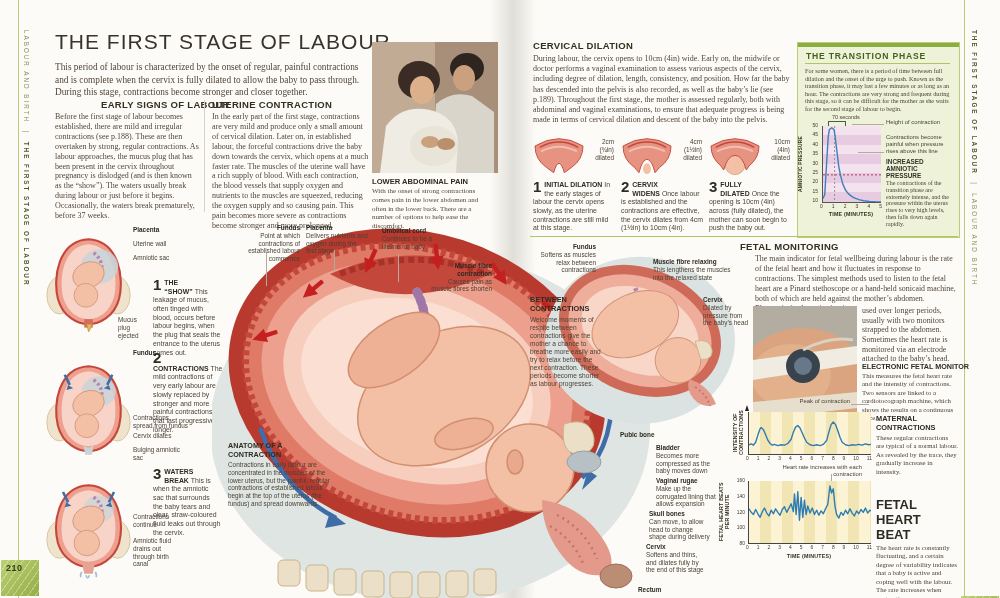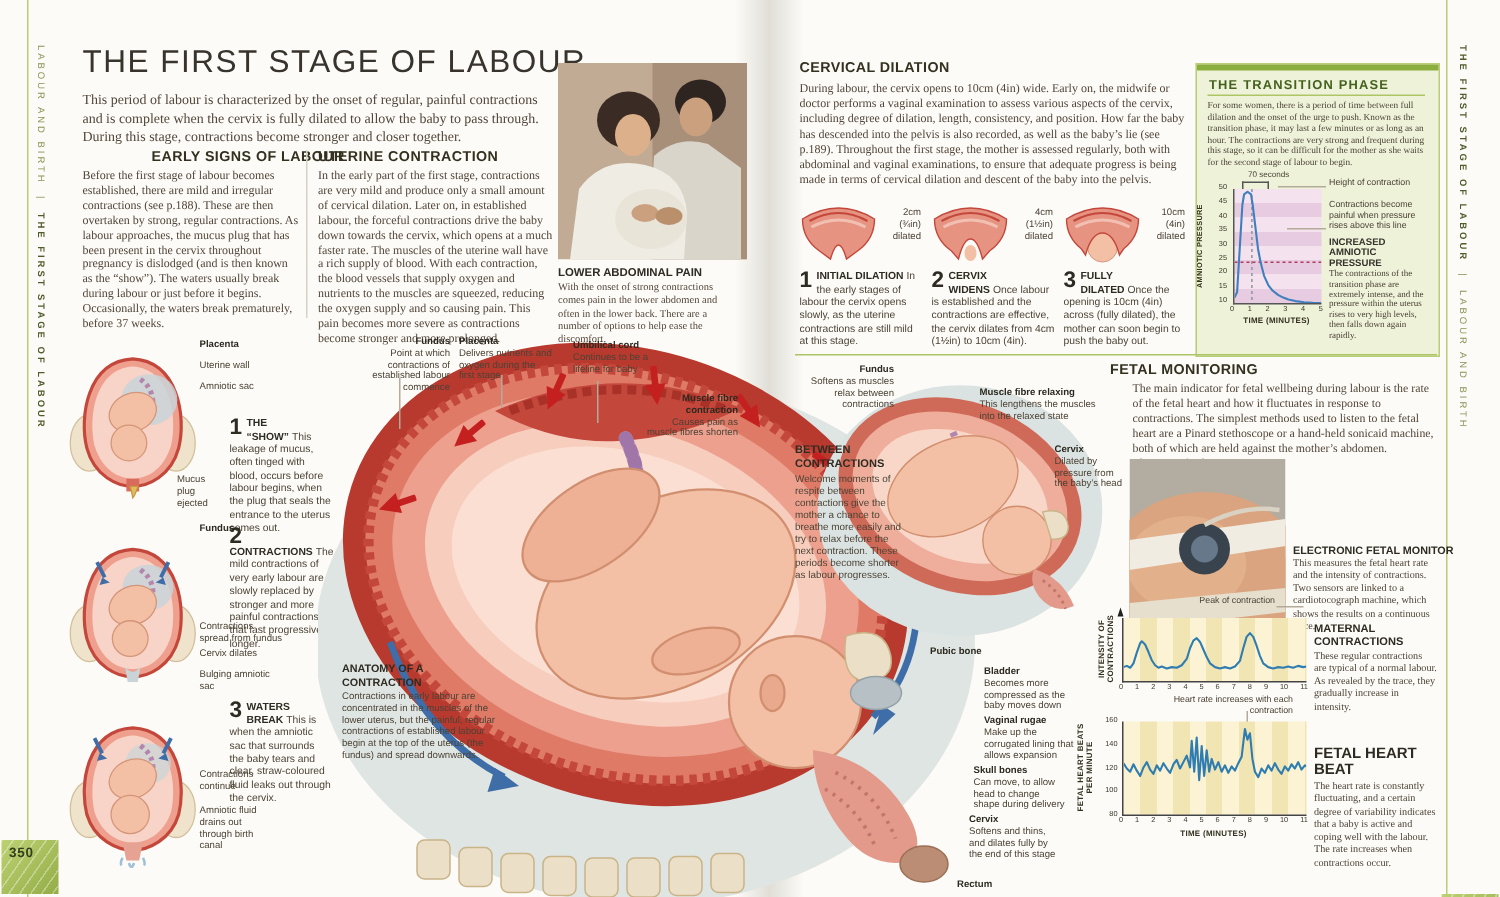--- a/index.html
+++ b/index.html
@@ -59,21 +59,21 @@
   <div class="abs" style="left:964px;top:0;width:1px;height:598px;background:#b9cc77;"></div>
 
   <div class="abs vtext" style="left:23px;top:30px;">
     <span>LABOUR AND BIRTH</span>&nbsp;&nbsp;<span>|</span>&nbsp;&nbsp;<b>THE FIRST STAGE OF LABOUR</b>
   </div>
   <div class="abs vtext" style="left:971px;top:30px;">
     <b>THE FIRST STAGE OF LABOUR</b>&nbsp;&nbsp;<span>|</span>&nbsp;&nbsp;<span>LABOUR AND BIRTH</span>
   </div>
 
   <div class="abs pagebox" style="left:1px;top:560px;">
-    <span>350</span>
+    <span>210</span>
   </div>
   <div class="abs pagebox" style="left:961px;top:560px;">
     
   </div>
 
   <div class="abs gutter" style="left:490px;top:0;width:46px;height:598px;"></div>
 
   <div class="abs h1" style="left:55px;top:30px;">THE FIRST STAGE OF LABOUR</div>
   <div class="abs ser" style="left:55px;top:61px;width:307px;font-size:9.3px;line-height:1.35;">This period of labour is characterized by the onset of regular, painful contractions and is complete when the cervix is fully dilated to allow the baby to pass through. During this stage, contractions become stronger and closer together.</div>
 
@@ -395,20 +395,21 @@
   <div class="abs lead" style="left:852px;top:124px;width:32px;height:1px;"></div>
   <div class="abs note" style="left:886px;top:134px;width:68px;">Contractions become painful when pressure rises above this line</div>
   <div class="abs lead" style="left:858px;top:152px;width:26px;height:1px;"></div>
   <div class="abs" style="left:886px;top:158px;width:68px;font-weight:bold;font-size:6.4px;line-height:1.12;color:#35332b;">INCREASED AMNIOTIC PRESSURE</div>
   <div class="abs ser" style="left:886px;top:180px;width:70px;font-size:6px;line-height:1.14;color:#4c4336;">The contractions of the transition phase are extremely intense, and the pressure within the uterus rises to very high levels, then falls down again rapidly.</div>
 
   <div class="abs grule" style="left:530px;top:236px;width:428px;"></div>
 
   <div class="abs sechead" style="left:740px;top:241px;">FETAL MONITORING</div>
   <div class="abs ser" style="left:755px;top:254px;width:203px;font-size:7.9px;line-height:1.26;">The main indicator for fetal wellbeing during labour is the rate of the fetal heart and how it fluctuates in response to contractions. The simplest methods used to listen to the fetal heart are a Pinard stethoscope or a hand-held sonicaid machine, both of which are held against the mother’s abdomen. Electronic fetal monitoring is</div>
+  <div class="abs ser" style="left:862px;top:306px;width:96px;font-size:7.9px;line-height:1.22;">used over longer periods, usually with two monitors strapped to the abdomen. Sometimes the heart rate is monitored via an electrode attached to the baby’s head.</div>
 
   <div class="abs" style="left:753px;top:306px;width:104px;height:126px;">
     <svg viewBox="0 0 104 126" width="104" height="126">
       <rect width="104" height="126" fill="#b3aca0"></rect>
       <rect y="66" width="104" height="60" fill="#a09686"></rect>
       <ellipse cx="50" cy="84" rx="70" ry="62" fill="#d9a47f"></ellipse>
       <ellipse cx="38" cy="70" rx="40" ry="32" fill="#e3b38e" opacity=".8"></ellipse>
       <path d="M0,54 L104,40 L104,58 L0,74 Z" fill="#f0ece1"></path>
       <path d="M0,96 L104,86 L104,102 L0,114 Z" fill="#e6dfcd"></path>
       <circle cx="50" cy="60" r="17" fill="#39434e"></circle>
@@ -508,17 +509,17 @@
       <span>6</span>
       <span>7</span>
       <span>8</span>
       <span>9</span>
       <span>10</span>
       <span>11</span>
     </div>
   <div class="abs axlab" style="left:748px;top:553px;width:122px;text-align:center;">TIME (MINUTES)</div>
 
   <div class="abs" style="left:876px;top:497px;width:82px;">
-    <div class="cap-h" style="font-size:10px;">FETAL HEART BEAT</div>
+    <div class="cap-h" style="font-size:13px;">FETAL HEART BEAT</div>
     <div class="ser" style="font-size:6.8px;line-height:1.24;color:#4c4336;margin-top:2px;">The heart rate is constantly fluctuating, and a certain degree of variability indicates that a baby is active and coping well with the labour. The rate increases when contractions occur.</div>
   </div>
 
 </div>
 
 </body></html>

